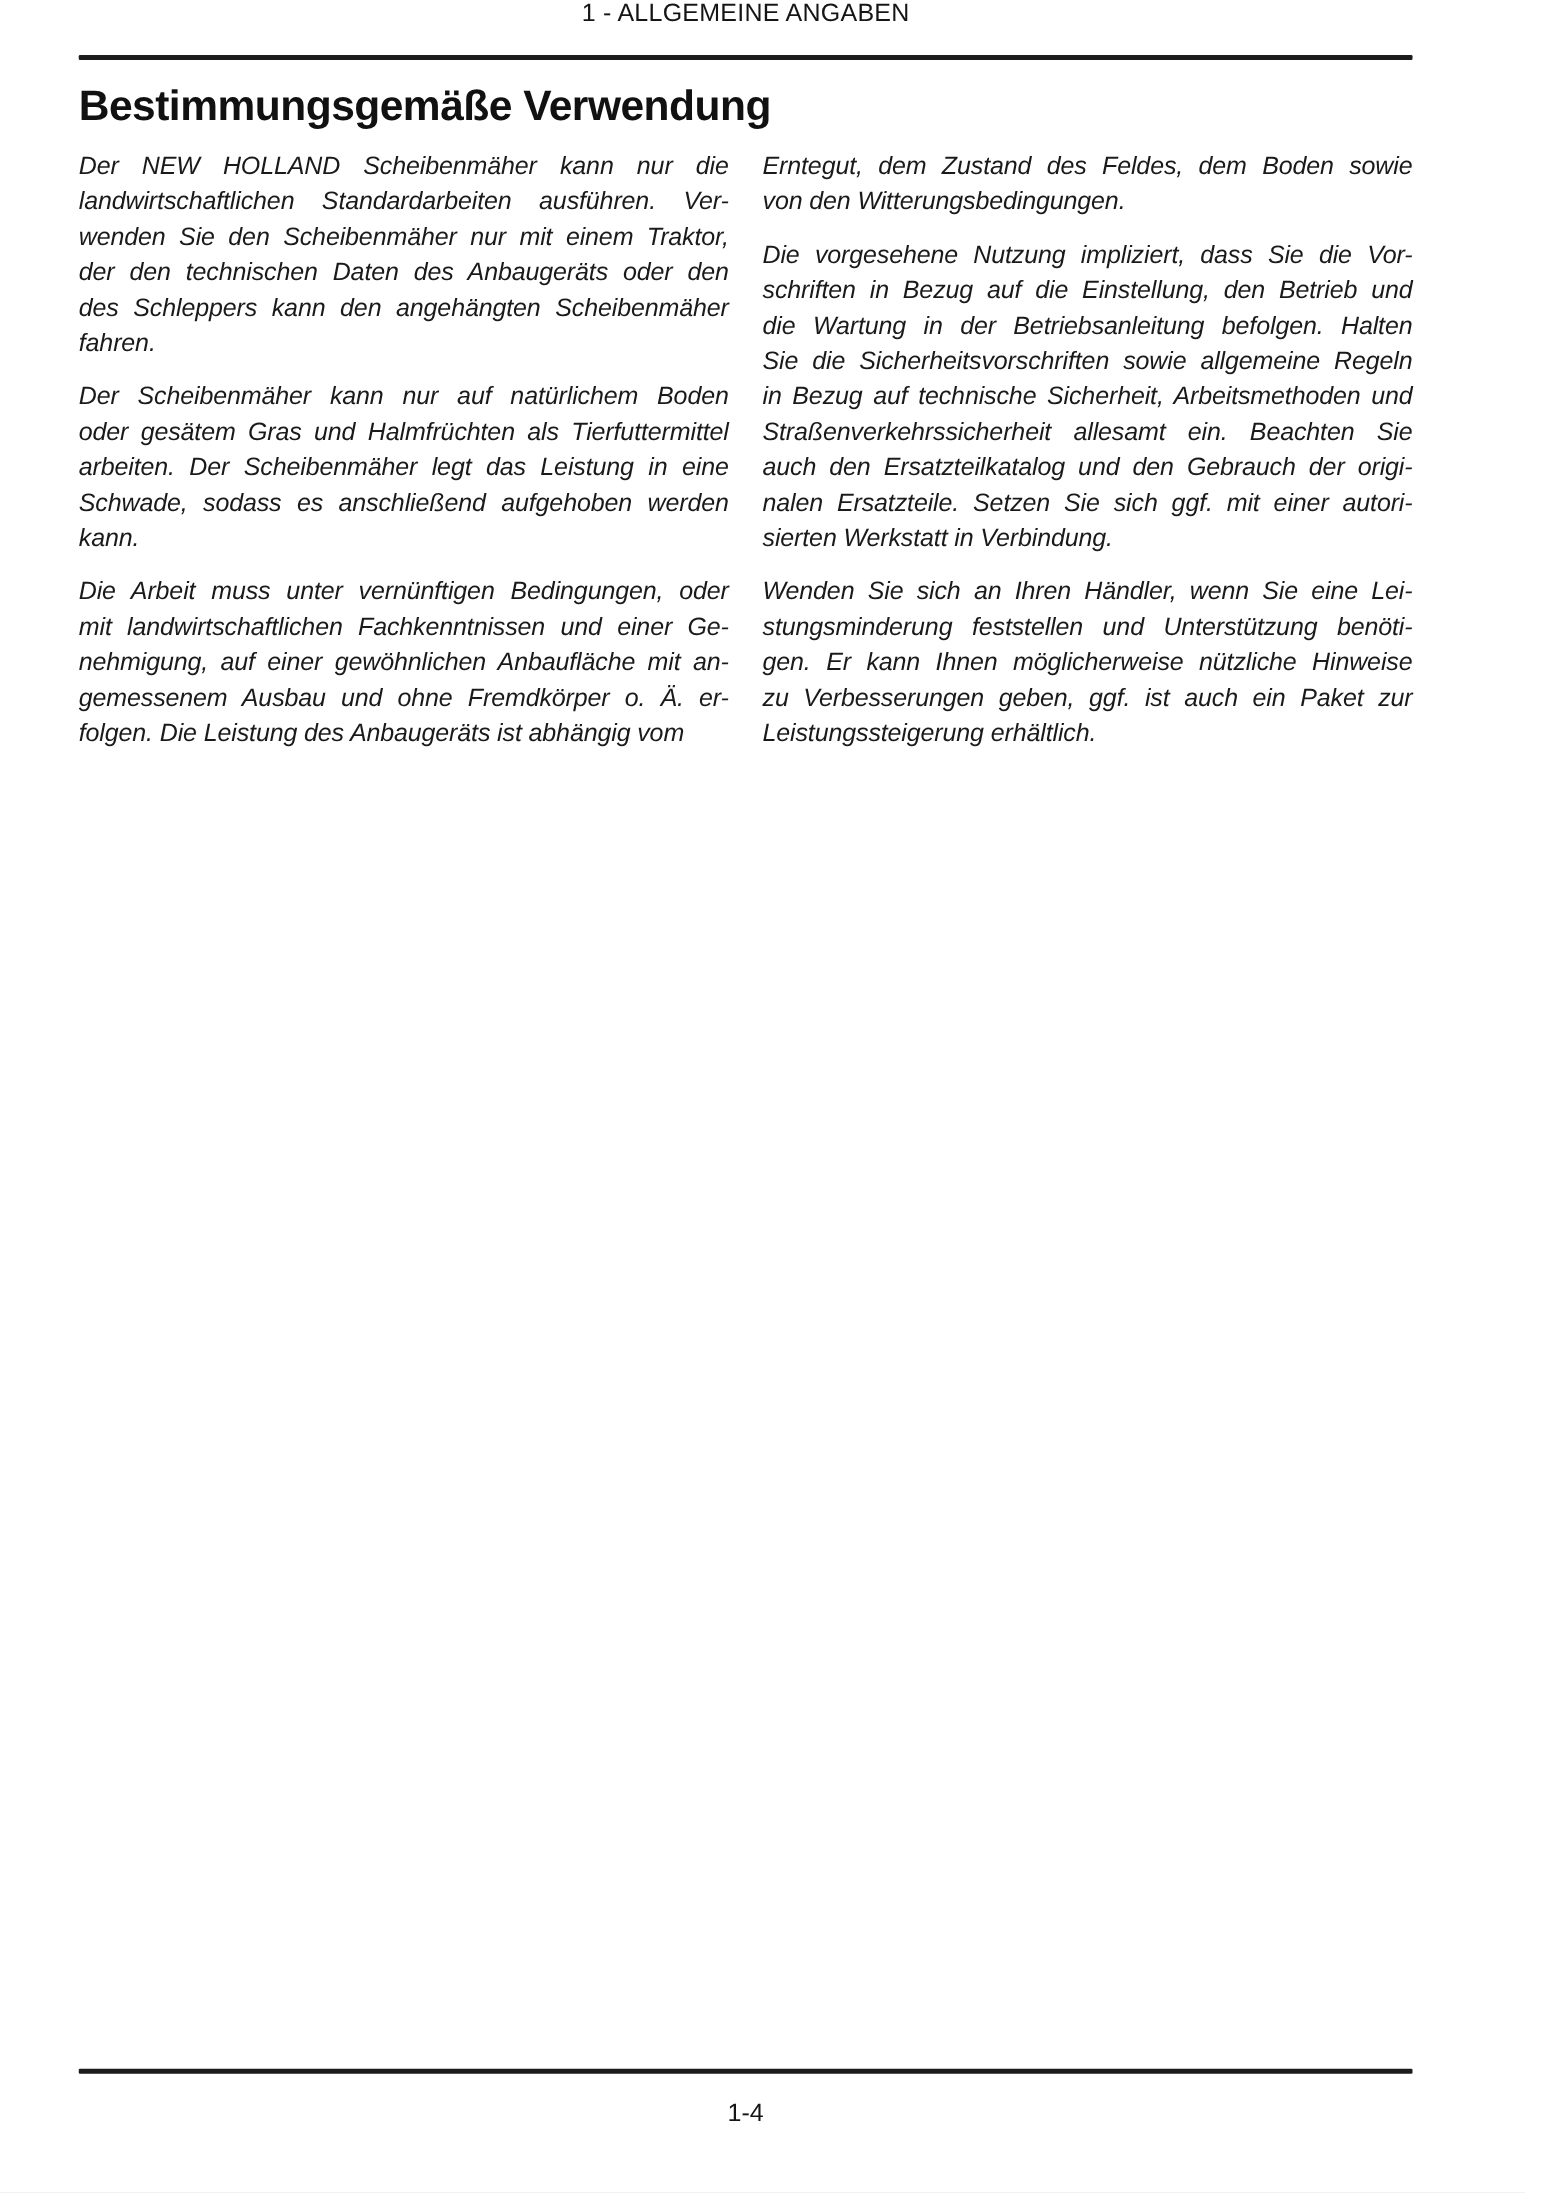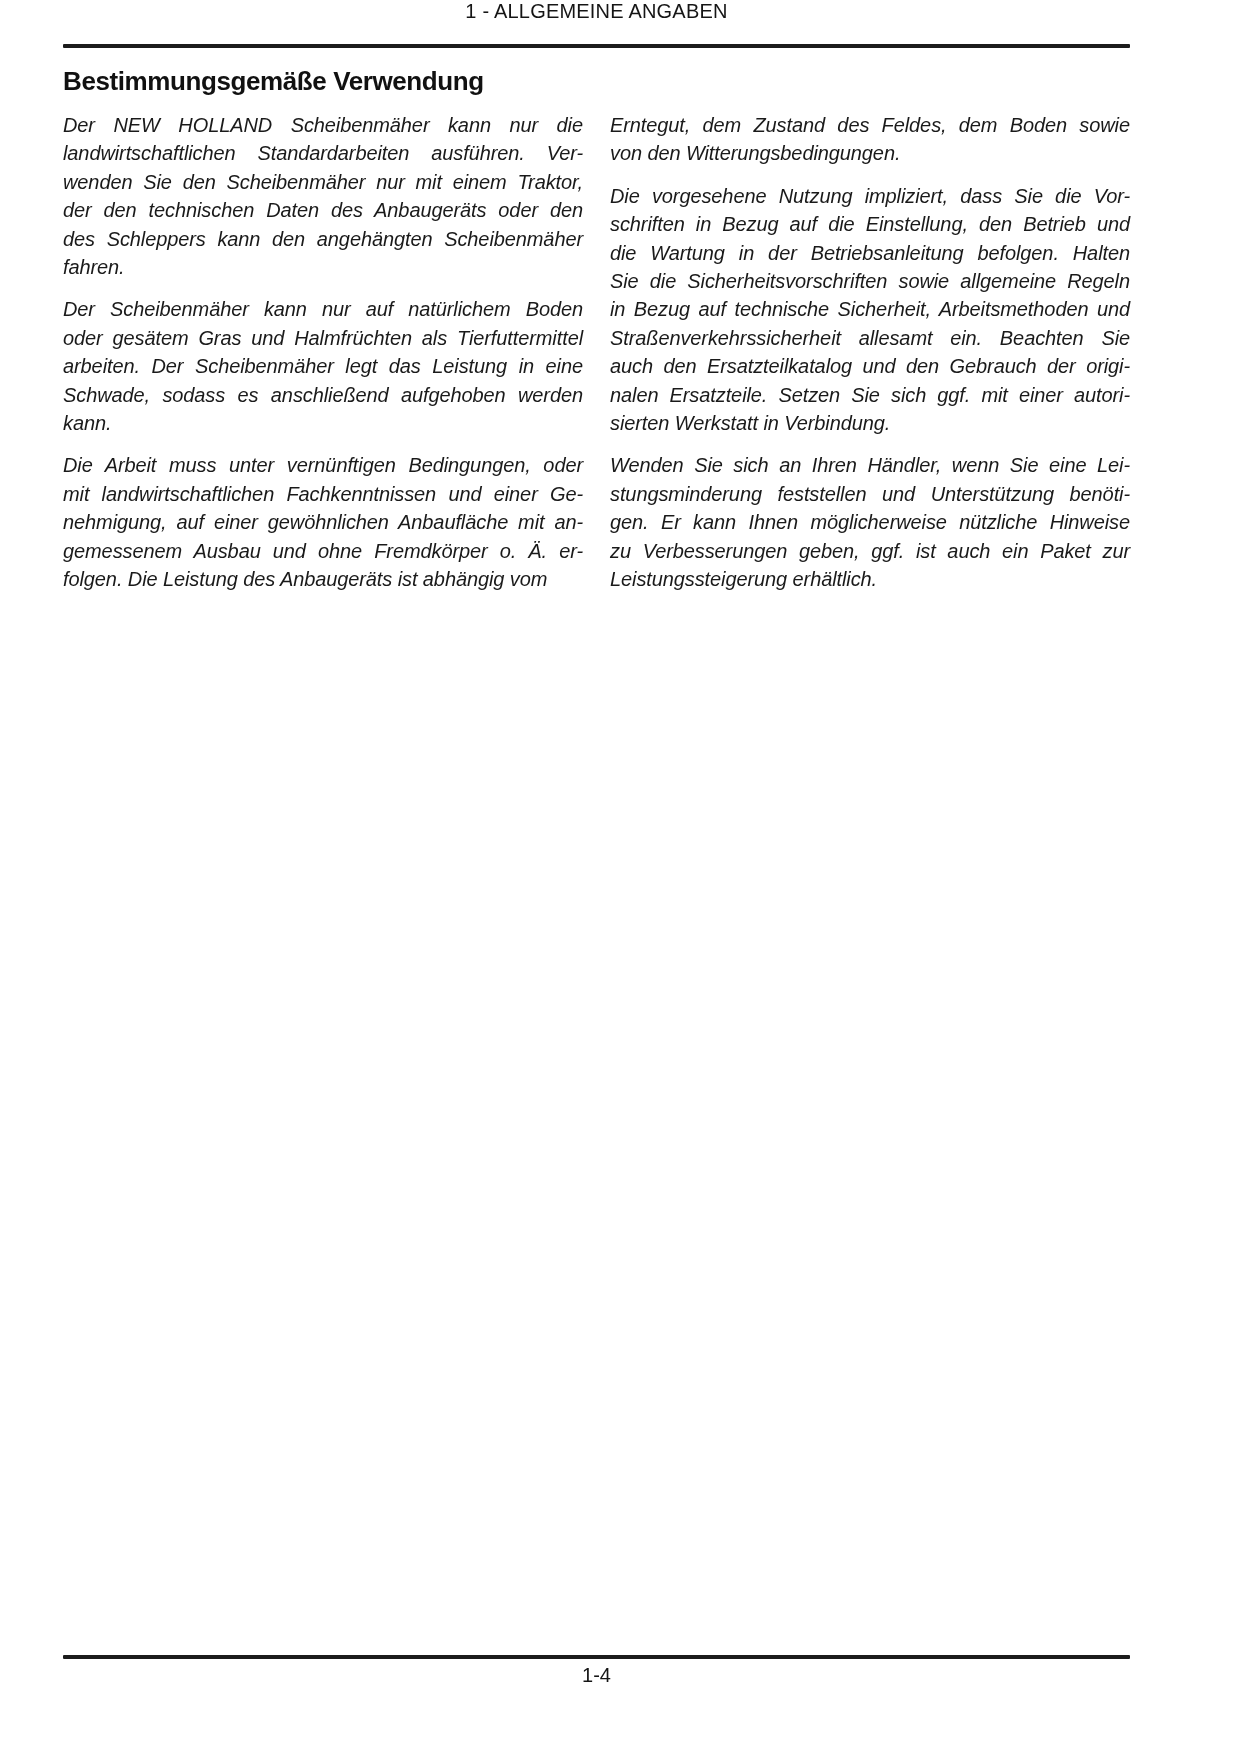--- a/index.html
+++ b/index.html
@@ -27,21 +27,21 @@
     color: #151515;
   }
   .rule {
     height: 4px;
     background: #1c1c1c;
     border-radius: 1px;
   }
   .rule-top { margin-top: 21px; }
   .doc-title {
     margin-top: 18px;
-    font-size: 26px;
+    font-size: 34px;
     font-weight: bold;
     letter-spacing: -0.4px;
     color: #111;
   }
   .columns {
     margin-top: 14px;
     display: flex;
     gap: 27px;
   }
   .col {
@@ -60,21 +60,21 @@
     text-align: justify;
     text-align-last: justify;
   }
   .footer {
     position: absolute;
     left: 63px;
     top: 1655px;
     width: 1067px;
   }
   .page-num {
-    margin-top: 5px;
+    margin-top: 21px;
     text-align: center;
     font-size: 20px;
     color: #151515;
   }
 </style>
 </head>
 <body>
 
 <div class="page">
   <div class="content">

